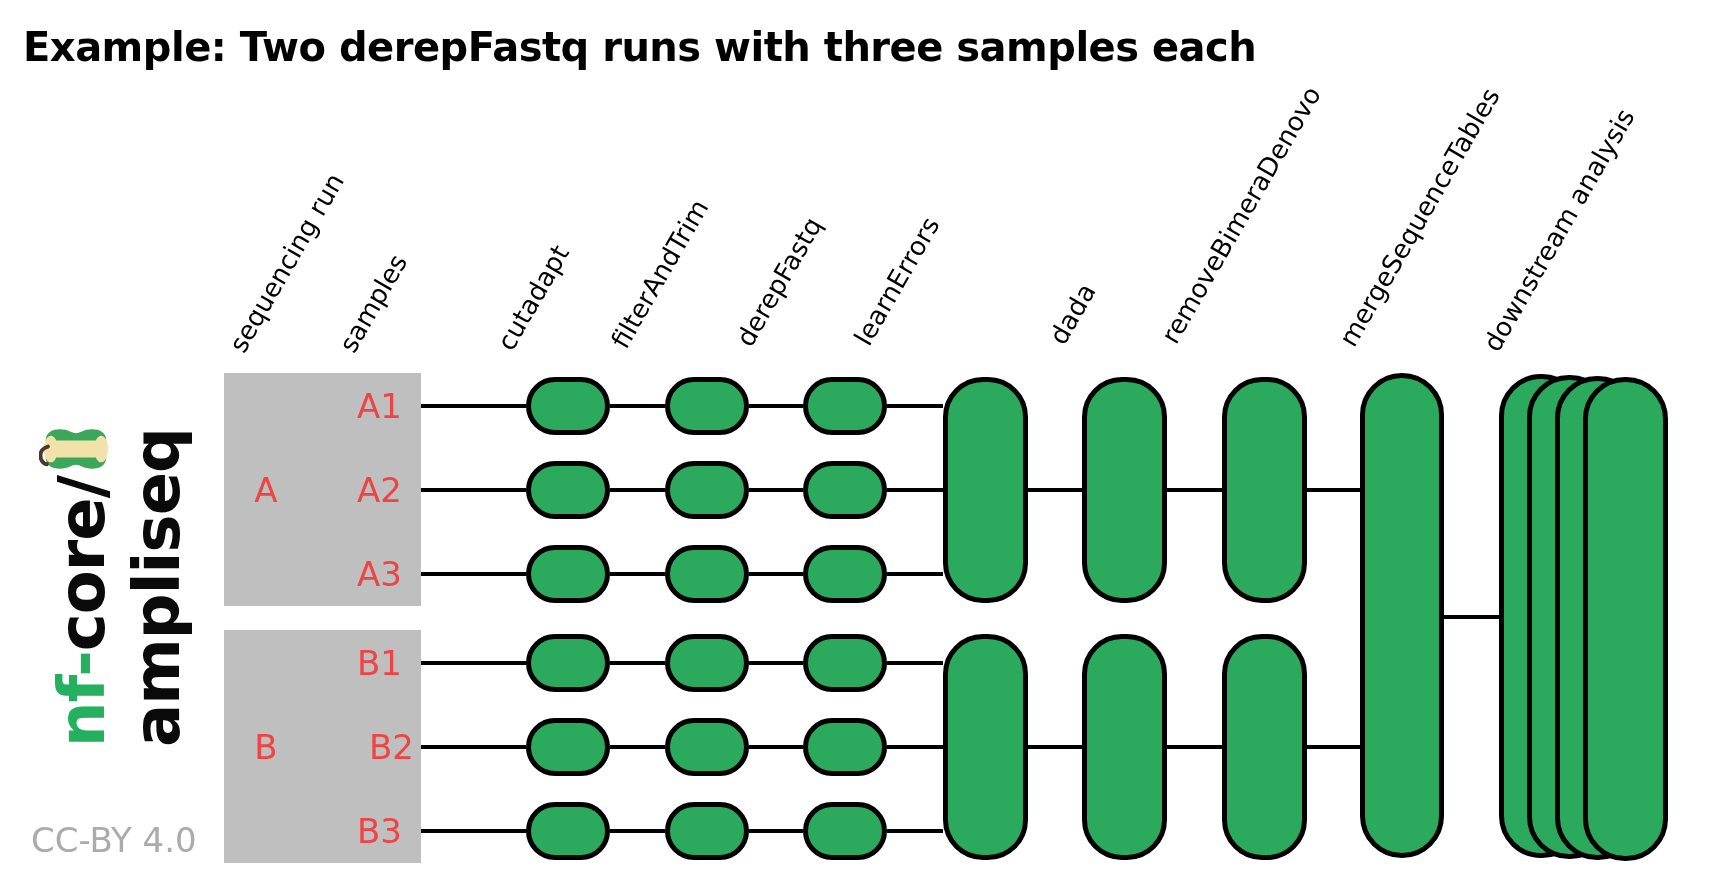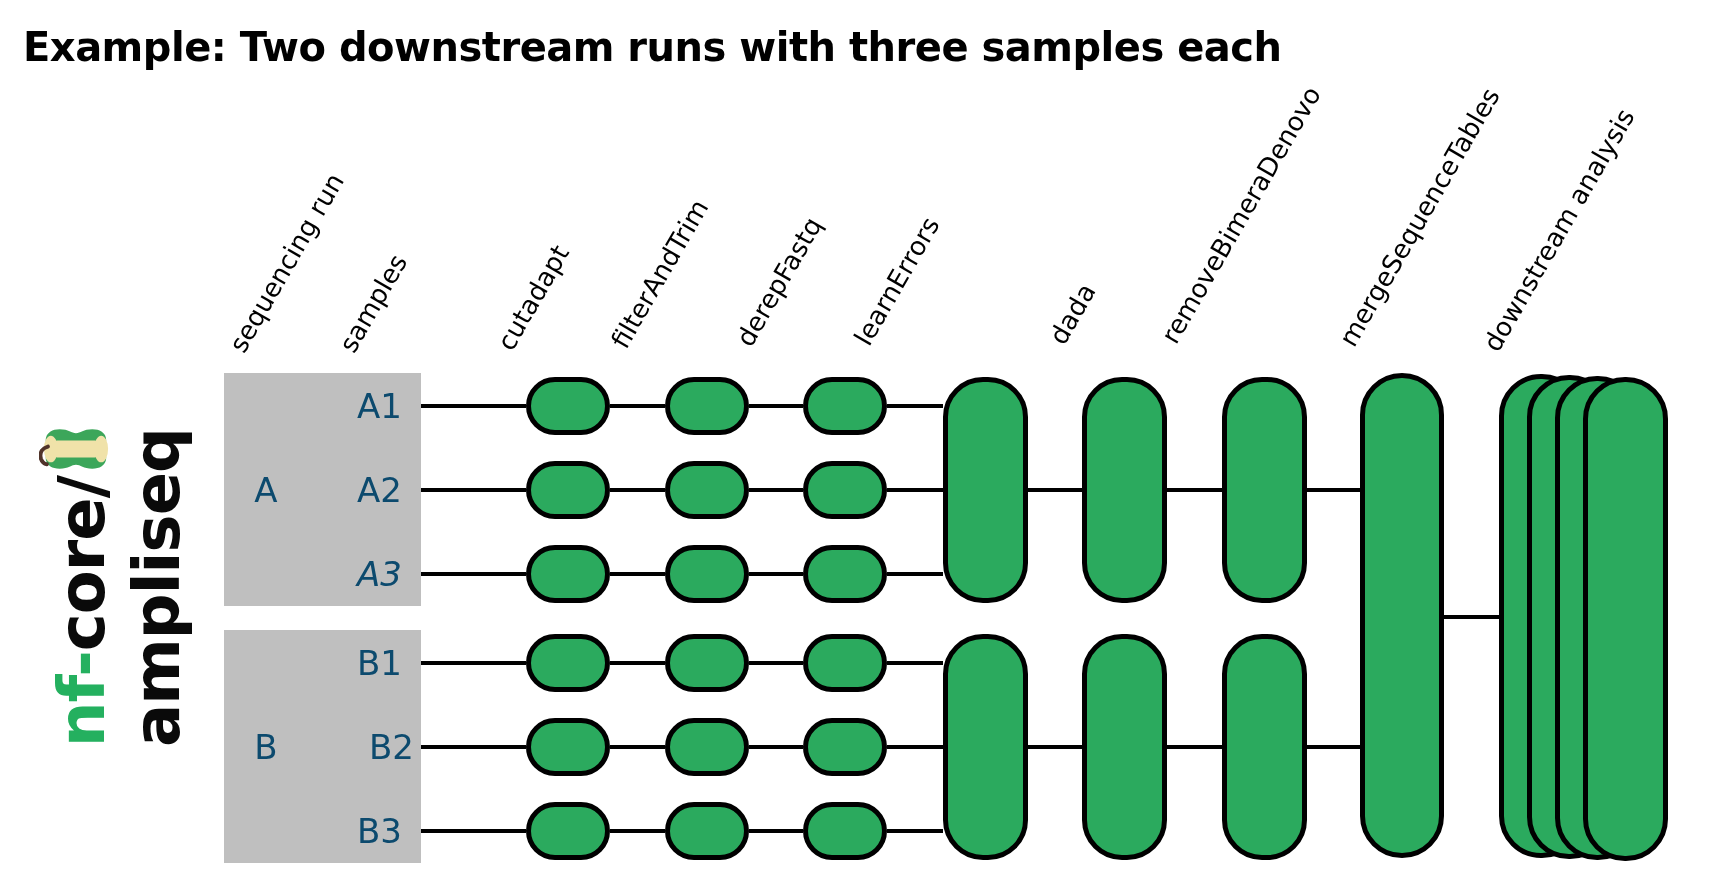--- a/index.html
+++ b/index.html
@@ -9,56 +9,57 @@
          letter-spacing:-0.5px;white-space:nowrap;}
   #license{position:absolute;left:31px;top:820px;font-size:34px;color:#ABABAB;white-space:nowrap;}
   
   #logo{position:absolute;left:45px;top:747px;transform:rotate(-90deg);transform-origin:0 0;
         white-space:nowrap;line-height:75px;font-weight:bold;font-size:64px;letter-spacing:-1px;}
   #logo .line{height:75px;display:flex;align-items:center;}
   #logo .green{color:#24B05F;}
   #logo .black{color:#0a0a0a;}
   #logo svg{margin-left:2px;margin-top:-14px;}
   .runbox{position:absolute;background:#BFBFBF;}
-  .runlabel,.samplelabel{position:absolute;font-size:34px;color:#0c4a6e;height:48px;line-height:48px;}
+  .runlabel,.samplelabel{position:absolute;font-size:34px;color:#ef4444;height:48px;line-height:48px;}
   .runlabel{width:80px;text-align:center;}
   .samplelabel{width:90px;text-align:right;}
   .pill{position:absolute;background:#2BAA5E;border:5px solid #000;box-sizing:border-box;}
   .connector{position:absolute;height:4px;background:#000;}
   .collabel{position:absolute;font-size:26px;color:#000;height:32px;line-height:32px;
             white-space:nowrap;transform:rotate(-60deg);transform-origin:0 100%;}
 </style>
 </head>
 <body>
 
 <div id="page">
-  <div id="title">Example: Two downstream runs with three samples each</div>
+  <div id="title">Example: Two derepFastq runs with three samples each</div>
 
   <div id="logo">
     <div class="line">
       <span class="green">nf-</span>
         <span class="black">core/</span>
       <svg width="50" height="74" viewBox="0 0 100 150">
         <path d="M50,22 C38,8 10,10 10,42 C10,60 18,66 18,75 C18,84 10,90 10,108 C10,140 38,142 50,128 C62,142 90,140 90,108 C90,90 82,84 82,75 C82,66 90,60 90,42 C90,10 62,8 50,22 Z" fill="#3CA65A"></path>
         <rect x="33" y="20" width="34" height="110" rx="17" fill="#F0E2A9"></rect>
         <ellipse cx="50" cy="24" rx="27" ry="14" fill="#F0E2A9"></ellipse>
         <ellipse cx="50" cy="126" rx="27" ry="14" fill="#F0E2A9"></ellipse>
         <path d="M55,18 C52,8 44,0 30,4 C24,6 20,10 19,16" fill="none" stroke="#50332A" stroke-width="8" stroke-linecap="round"></path>
       </svg>
     </div>
     <div class="line black">ampliseq</div>
   </div>
 
+  <div id="license">CC-BY 4.0</div>
 
   <div id="diagram">
       <div class="runbox" style="left: 224px; top: 373px; width: 197px; height: 233px; position: absolute;"></div>
       <div class="runlabel" style="left: 226px; top: 466px; position: absolute;">A</div>
       <div class="samplelabel" style="left: 312px; top: 382px; position: absolute;">A1</div>
       <div class="samplelabel" style="left: 312px; top: 466px; position: absolute;">A2</div>
-      <div class="samplelabel" style="left: 312px; top: 550px; position: absolute; font-style: italic;">A3</div>
+      <div class="samplelabel" style="left: 312px; top: 550px; position: absolute;">A3</div>
       <div class="runbox" style="left: 224px; top: 630px; width: 197px; height: 233px; position: absolute;"></div>
       <div class="runlabel" style="left: 226px; top: 723px; position: absolute;">B</div>
       <div class="samplelabel" style="left: 312px; top: 639px; position: absolute;">B1</div>
       <div class="samplelabel" style="left: 324px; top: 723px; position: absolute;">B2</div>
       <div class="samplelabel" style="left: 312px; top: 807px; position: absolute;">B3</div>
       <div class="connector" style="left: 421px; top: 404px; width: 105px; height: 4px; position: absolute;"></div>
       <div class="connector" style="left: 610px; top: 404px; width: 55px; height: 4px; position: absolute;"></div>
       <div class="connector" style="left: 749px; top: 404px; width: 54px; height: 4px; position: absolute;"></div>
       <div class="connector" style="left: 887px; top: 404px; width: 56px; height: 4px; position: absolute;"></div>
       <div class="connector" style="left: 421px; top: 488px; width: 105px; height: 4px; position: absolute;"></div>

